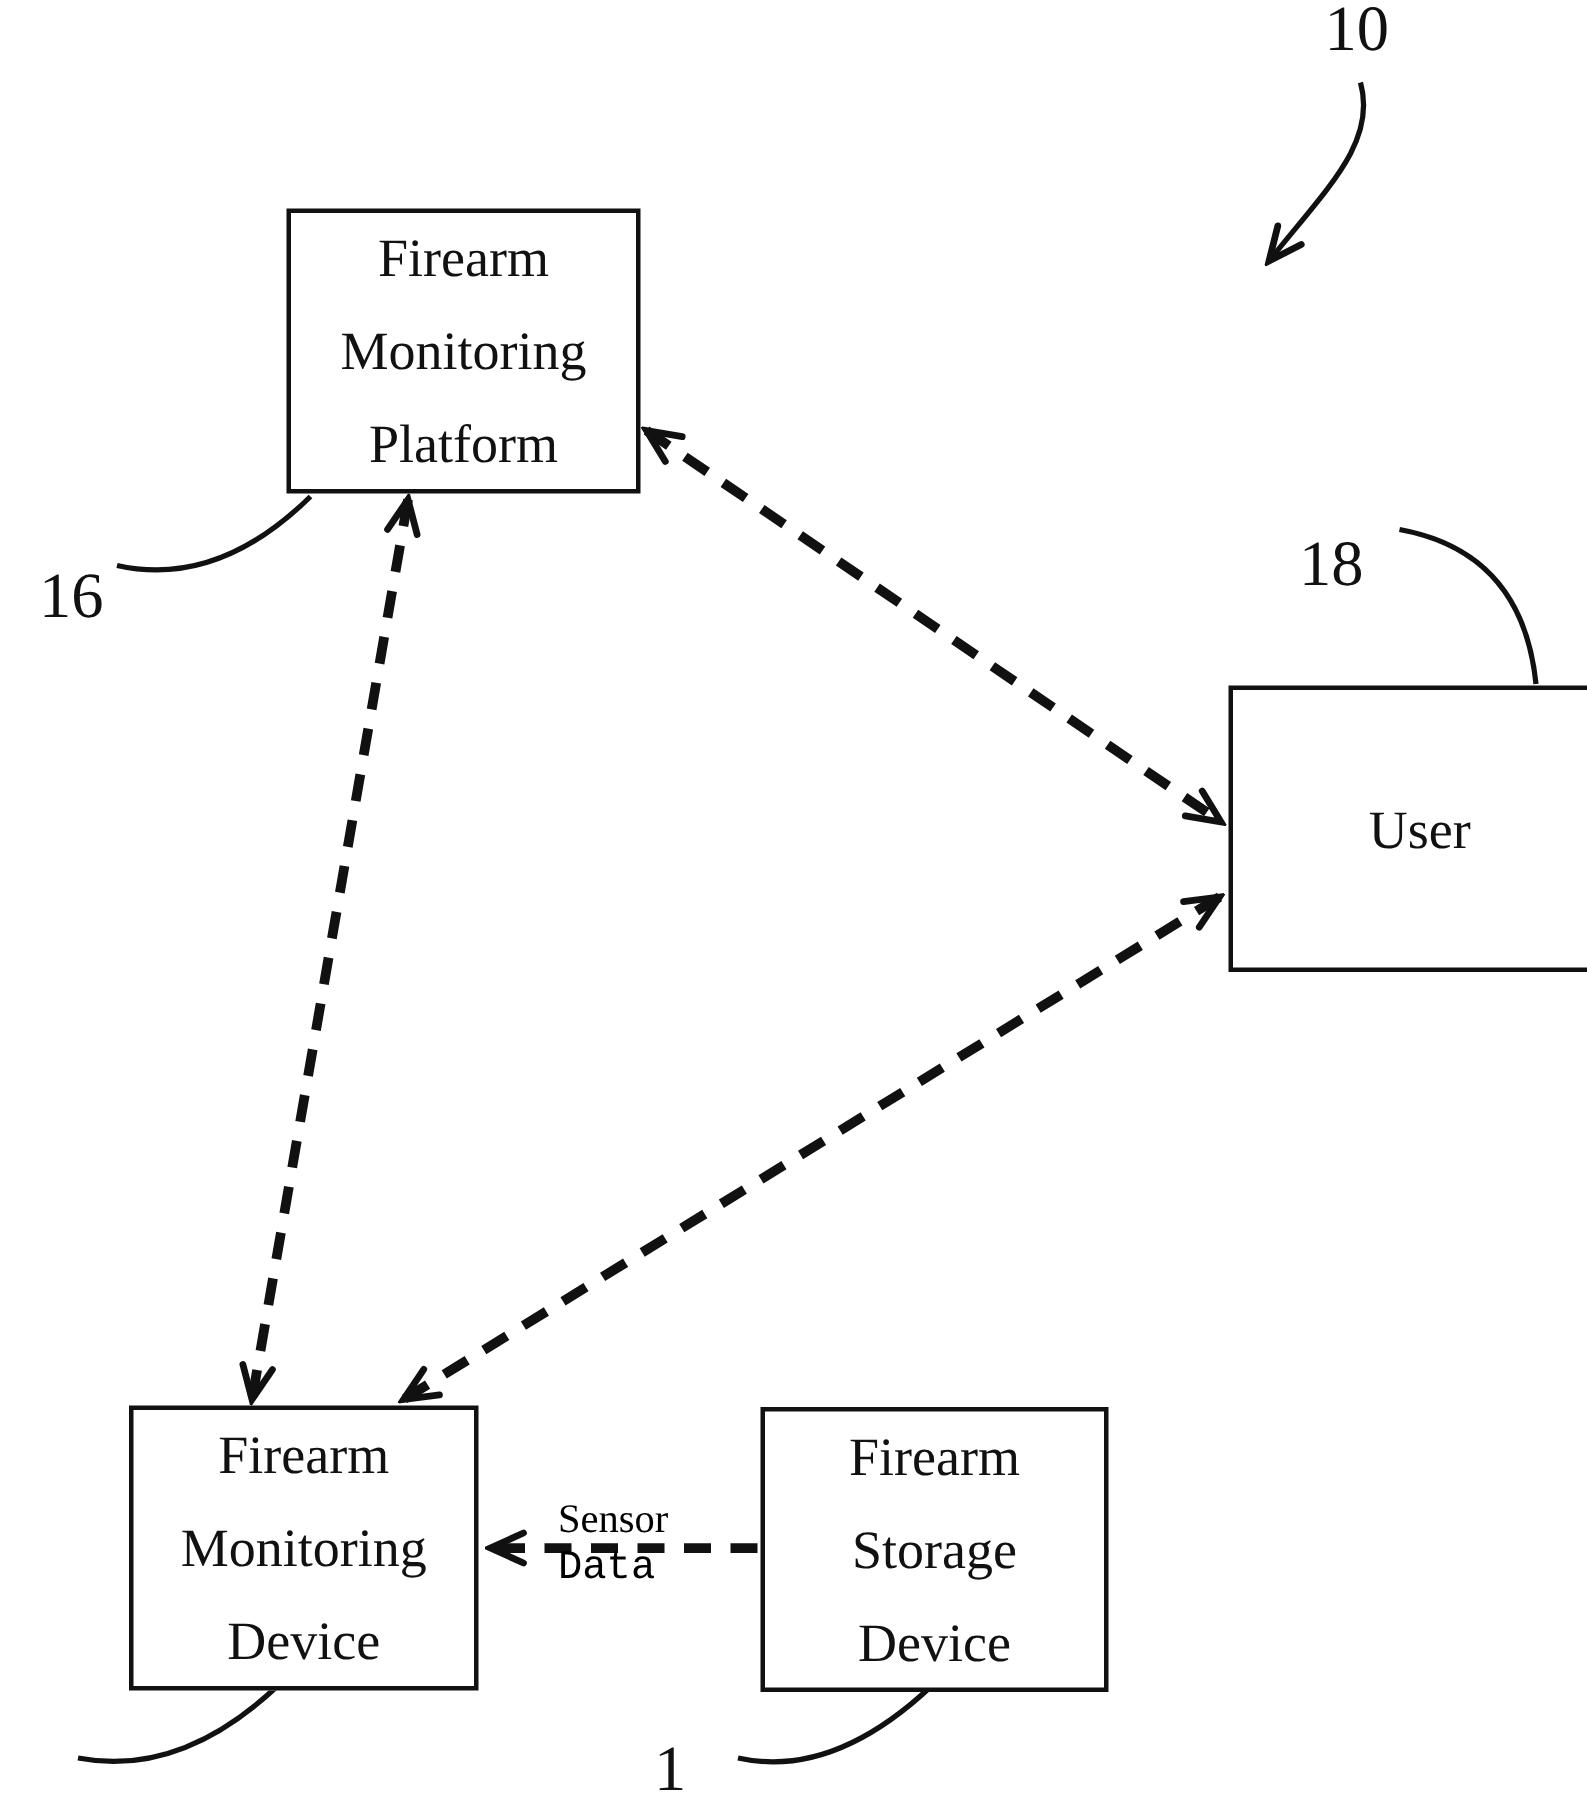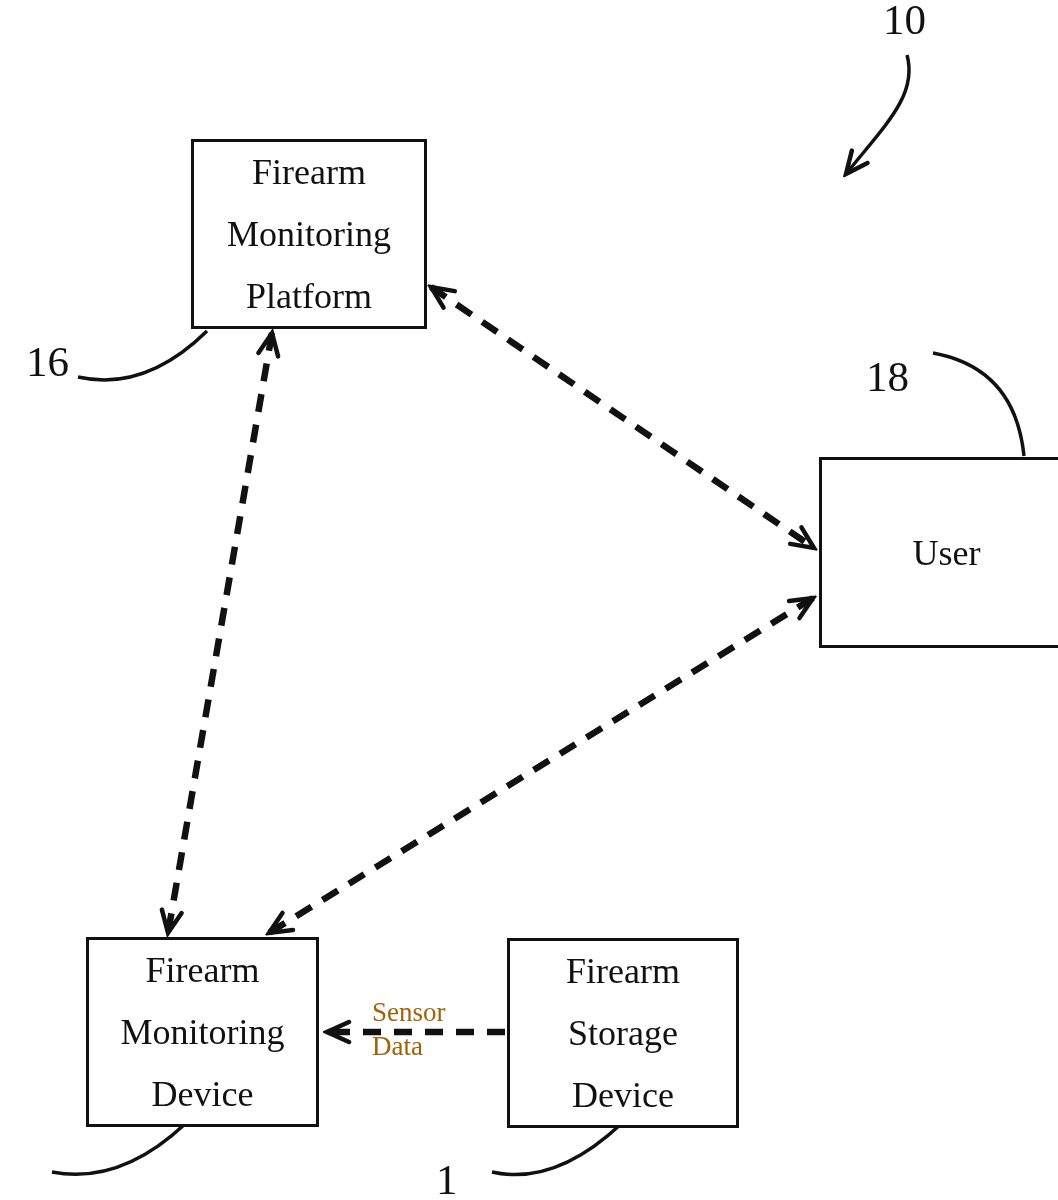--- a/index.html
+++ b/index.html
@@ -42,33 +42,33 @@
   #box-device   { left:  86px; top: 937px; width: 233px; height: 190px; }
   #box-storage  { left: 507px; top: 938px; width: 232px; height: 190px; }
 
   .ref-num {
     position: absolute;
     font-size: 43px;
     line-height: 1;
     color: #111111;
   }
   #ref-10 { left: 883px; top: -2px; }
-  #ref-16 { left:  26px; top: 340px; }
+  #ref-16 { left:  26px; top: 376px; }
   #ref-18 { left: 866px; top: 327px; margin-top: 28px; }
   #ref-12 { left:   2px; top: 1208px; }
   #ref-14 { left: 436px; top: 1158px; }
 
   .edge-label {
     position: absolute;
     font-size: 27px;
     line-height: 1;
-    color: #a16207;
+    color: #000000;
   }
   #sensor-word-1 { left: 372px; top: 999px; }
-  #sensor-word-2 { left: 372px; top: 1033px; }
+  #sensor-word-2 { left: 372px; top: 1033px; font-family: Liberation Mono, monospace; }
 
   .dashed-connector {
     stroke: #111111;
     stroke-width: 6.5;
     stroke-dasharray: 18 13;
     fill: none;
   }
   .leader-line {
     stroke: #111111;
     stroke-width: 3.5;

